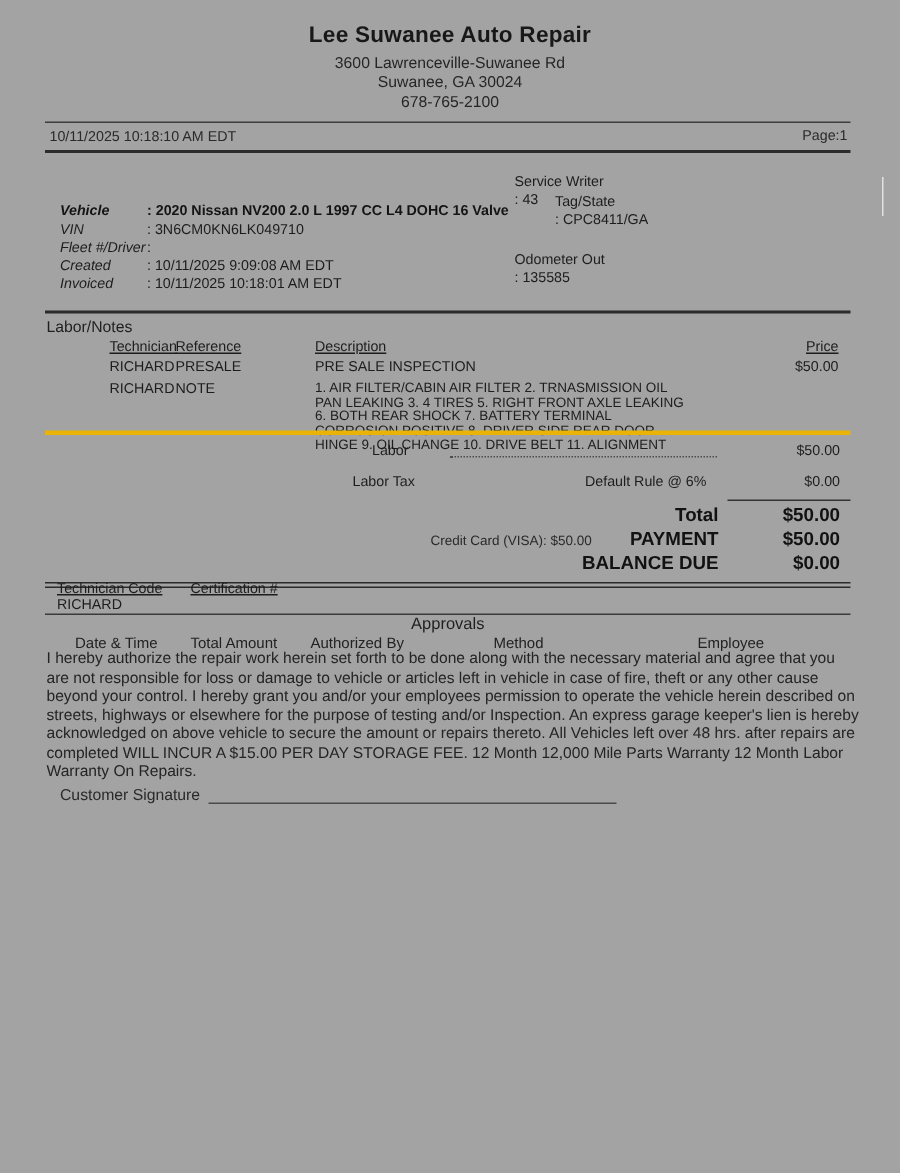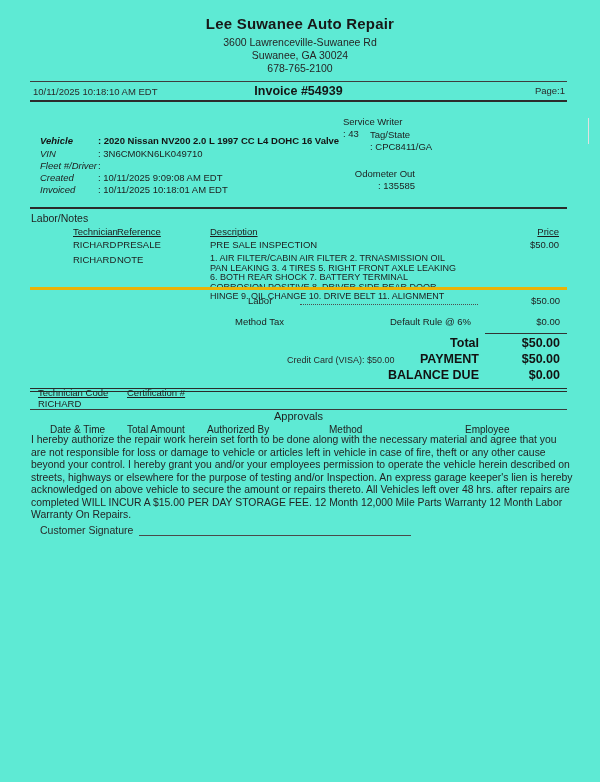--- a/index.html
+++ b/index.html
@@ -1,19 +1,19 @@
 <!DOCTYPE html>
 <html><head>
 <meta charset="utf-8">
 <style>
   html,body { margin:0; padding:0; background:#ffffff; }
   .page {
     position: relative;
     width: 600px; height: 782px;
-    background: #5eead4;
+    background: #a3a3a3;
     font-family: "Liberation Sans", sans-serif;
     color: #1d1d1d;
     overflow: hidden;
   }
   
   .letterhead { position:absolute; top:15px; left:0; width:100%; text-align:center; }
   .biz-name { font-size:15px; font-weight:bold; letter-spacing:.2px; margin-bottom:4px; color:#181818; }
   .addr { font-size:10.5px; line-height:13px; color:#262626; }
 
   
@@ -90,21 +90,20 @@
 
   <div class="letterhead">
     <div class="biz-name">Lee Suwanee Auto Repair</div>
     <div class="addr">3600 Lawrenceville-Suwanee Rd</div>
     <div class="addr">Suwanee, GA 30024</div>
     <div class="addr">678-765-2100</div>
   </div>
 
   <div class="invoice-bar">
     <span class="bar-date">10/11/2025 10:18:10 AM EDT</span>
-    <span class="bar-title">Invoice #54939</span>
     <span class="bar-page">Page:1</span>
   </div>
 
   <div class="info-section">
     <div class="kv left-col row-bold" style="left:10px; top:35px;">
       <span class="k">Vehicle</span>
       <span class="v">: 2020 Nissan NV200 2.0 L 1997 CC L4 DOHC 16 Valve</span>
     </div>
     <div class="kv left-col" style="left:10px; top:48px;">
       <span class="k">VIN</span>
@@ -124,21 +123,21 @@
     </div>
 
     <div class="kv right-col" style="top:16px;">
       <span class="k">Service Writer</span>
       <span class="v">: 43</span>
     </div>
     <div class="kv right-col" style="top:29px;margin-left:27px;">
       <span class="k">Tag/State</span>
       <span class="v">: CPC8411/GA</span>
     </div>
-    <div class="kv right-col" style="top:68px;text-align:right;">
+    <div class="kv right-col" style="top:68px;">
       <span class="k">Odometer Out</span>
       <span class="v">: 135585</span>
     </div>
   </div>
   <div class="scan-artifact"></div>
 
   <div class="labor-section">
     <div class="section-title">Labor/Notes</div>
     <div class="labor-grid labor-head">
       <span>Technician</span>
@@ -160,21 +159,21 @@
     </div>
   </div>
 
   <div class="totals">
     <div class="t-row row-labor">
       <span class="labor-name">Labor</span>
       <span class="dots"></span>
       <span class="amt">$50.00</span>
     </div>
     <div class="t-row row-salestax">
-      <span class="salestax-name">Method Tax</span>
+      <span class="salestax-name">Labor Tax</span>
       <span class="salestax-rule">Default Rule @ 6%</span>
       <span class="amt">$0.00</span>
     </div>
     <div class="short-rule"></div>
     <div class="t-row t-bold">
       <span class="lbl-right">Total</span>
       <span class="amt">$50.00</span>
     </div>
     <div class="t-row t-bold">
       <span class="pay-method">Credit Card (VISA): $50.00</span>

